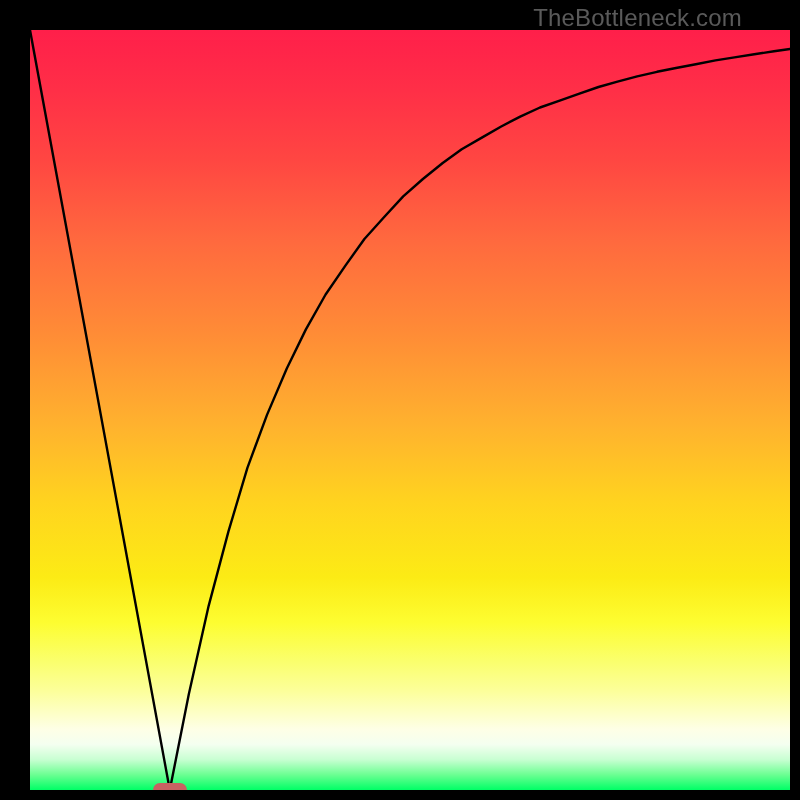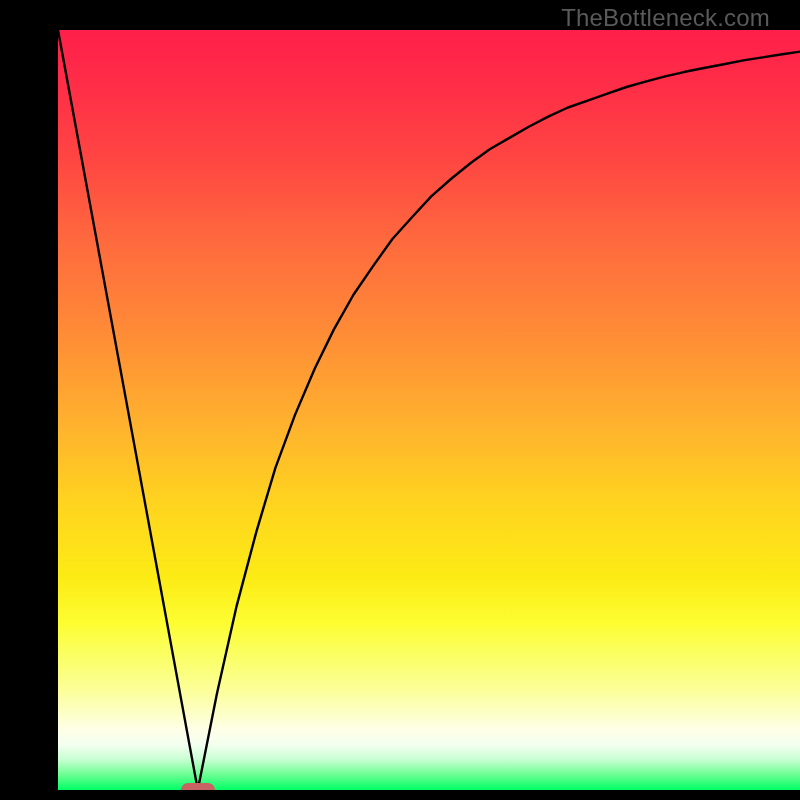--- a/index.html
+++ b/index.html
@@ -9,21 +9,20 @@
     height: 800px;
     overflow: hidden;
     background: #000;
     font-family: Arial, Helvetica, sans-serif;
   }
   .frame {
     position: relative;
     width: 754px;
     height: 800px;
     background: #000;
-    margin-left: 28px;
   }
   .watermark {
     position: absolute;
     top: 4px;
     right: 12px;
     color: #5a5a5a;
     font-size: 24px;
     font-weight: 400;
     letter-spacing: 0.2px;
     z-index: 10;

